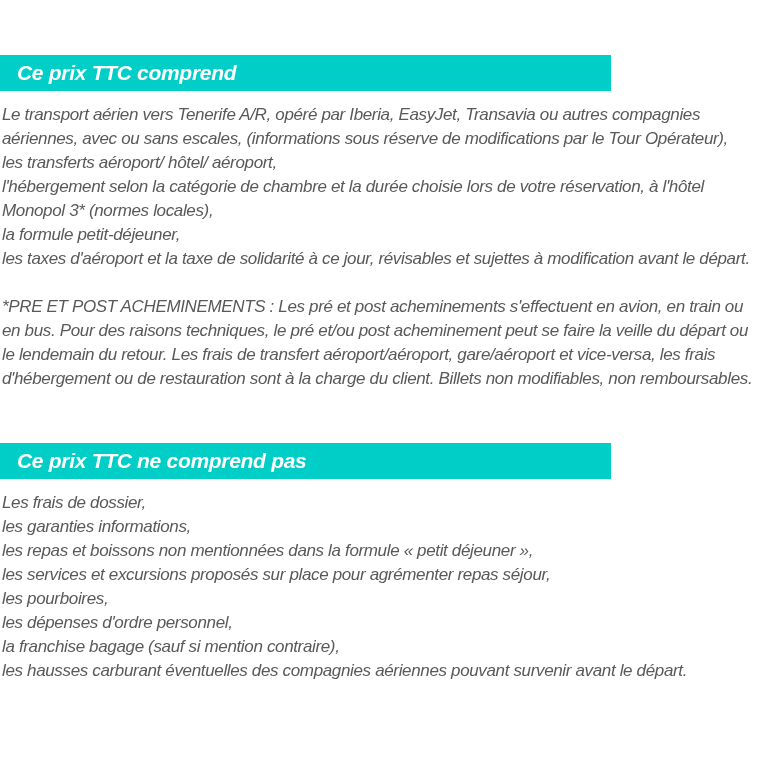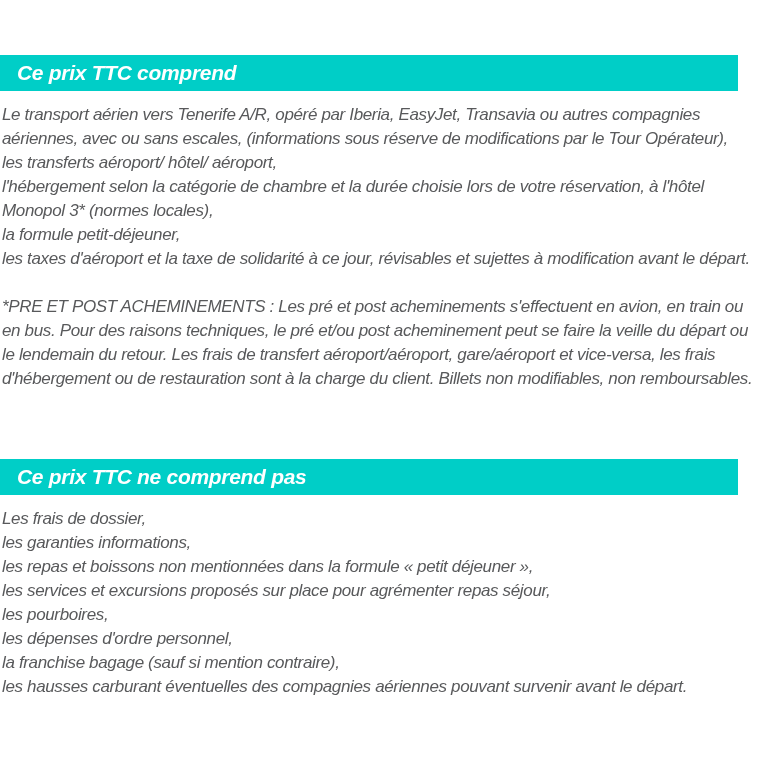--- a/index.html
+++ b/index.html
@@ -25,33 +25,33 @@
     font-style:italic;
     font-weight:bold;
     font-size:25px;
     line-height:28px;
     color:var(--pink);
     margin:18px 0 0 2px;
     letter-spacing:-0.3px;
   }
   .section-bar{
     margin-top:55px;
-    width:738px;
+    width:611px;
     height:36px;
     background:var(--teal);
     color:#ffffff;
     font-style:italic;
     font-weight:bold;
     font-size:21px;
     line-height:36px;
     padding-left:17px;
     letter-spacing:-0.3px;
   }
   .section-bar.second{
-    margin-top:68px;
+    margin-top:52px;
   }
   .items{
     margin-top:12px;
     padding:0 4px 0 2px;
   }
   .items p, .note{
     font-style:italic;
     font-size:17px;
     line-height:24px;
     color:var(--text);

